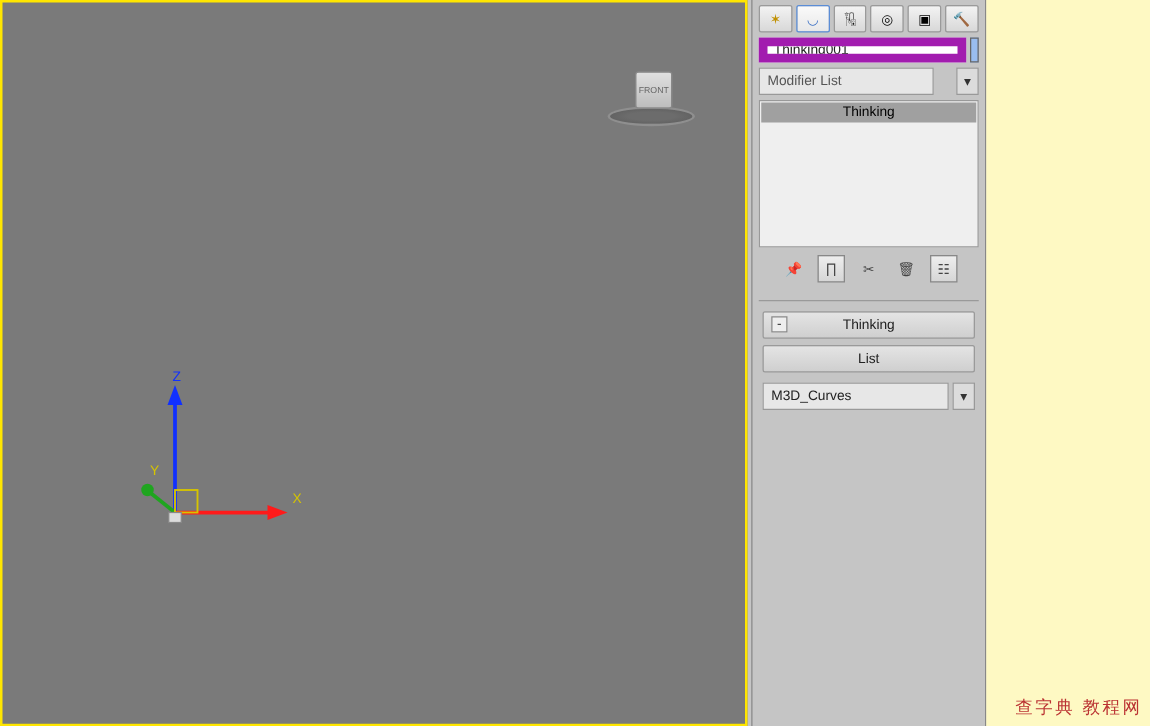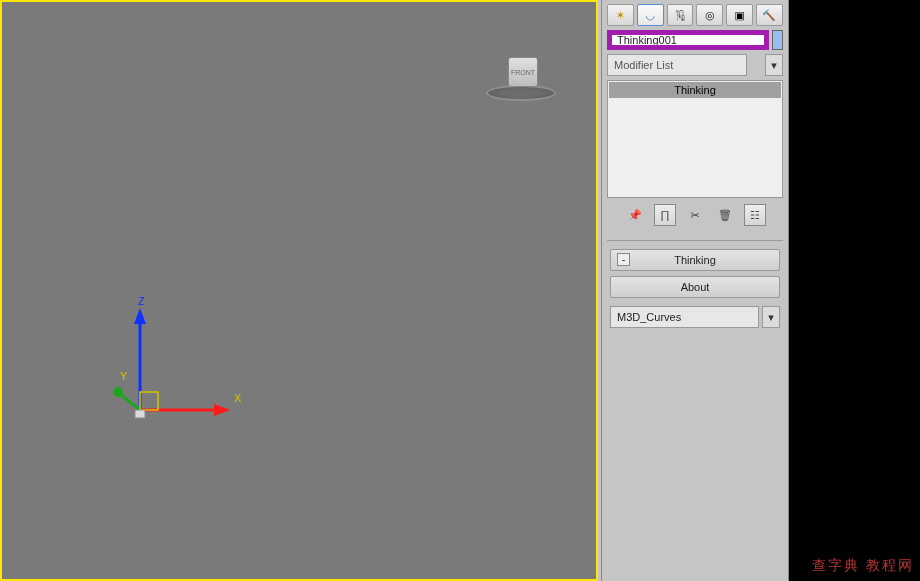--- a/index.html
+++ b/index.html
@@ -31,33 +31,33 @@
 .gizmo svg { width: 130px; height: 120px; overflow: visible; }
 
 
 .right { flex: 1; display: flex; background: #c5c5c5; padding-left: 3px; }
 .command-panel {
   width: 188px; height: 100%;
   background: #c5c5c5;
   border-left: 1px solid #888; border-right: 1px solid #888;
   display: flex; flex-direction: column; gap: 4px; padding: 4px 5px;
 }
-.blank-col { flex: 1; background: #000000; position: relative; }
+.blank-col { flex: 1; background: #fef9c3; position: relative; }
 
 .tabrow { display: flex; gap: 3px; height: 22px; }
 .tabbtn {
   flex: 1; background: linear-gradient(#f3f3f3,#d8d8d8);
   border: 1px solid #9a9a9a; border-radius: 2px;
   display: flex; align-items: center; justify-content: center;
 }
 .tabbtn.active { background: linear-gradient(#fafafa,#e8e8e8); border-color: #5b8dd6; }
 
 .name-row { display:flex; gap:3px; }
 .name-input {
-  flex:1; height: 20px; background: #fff; border: 5px solid #a21caf;
+  flex:1; height: 20px; background: #fff; border: 7px solid #a21caf;
   padding: 0 5px; color: #222;
 }
 .color-sw { width: 18px; height: 20px; background: #99bdf0; border: 1px solid #666; }
 
 .modlist-row { display:flex; gap:18px; }
 .modlist {
   flex:1; height: 22px; background: #e7e7e7; border: 1px solid #999;
   padding: 0 6px; display: flex; align-items: center; color: #555;
 }
 .dd-arrow {
@@ -202,21 +202,21 @@
       </div>
 
       <div class="sep"></div>
 
       <div class="rollouts">
         <div class="rollout-hdr">
           <div class="pm">-</div>
           <span>Thinking</span>
         </div>
         <div class="rollout-hdr">
-          <span>About</span>
+          <span>List</span>
         </div>
       </div>
 
       <div class="preset-row" style="margin-top:4px;">
         <div class="preset">
           <span>M3D_Curves</span>
         </div>
         <div class="dd-arrow">
           <span>▾</span>
         </div>

